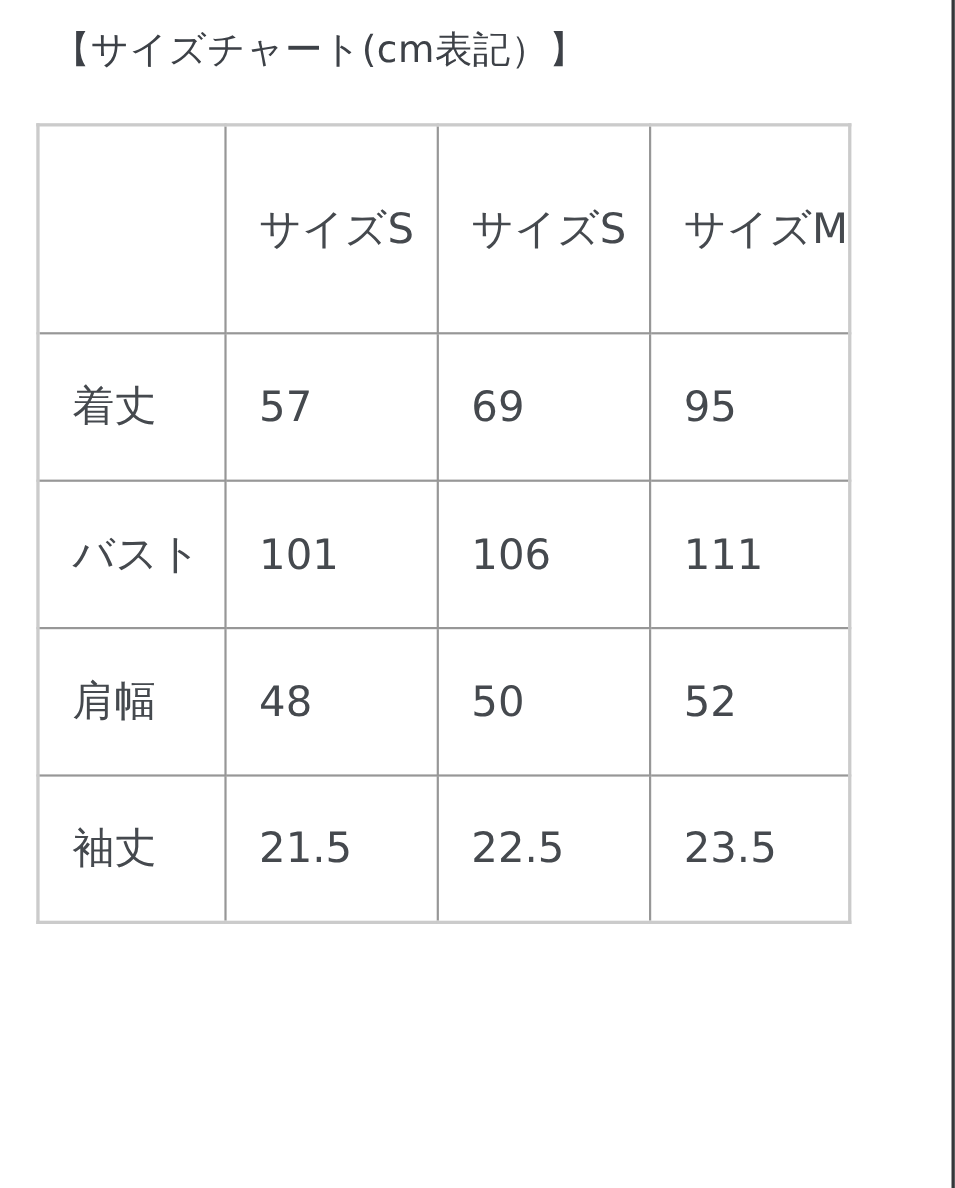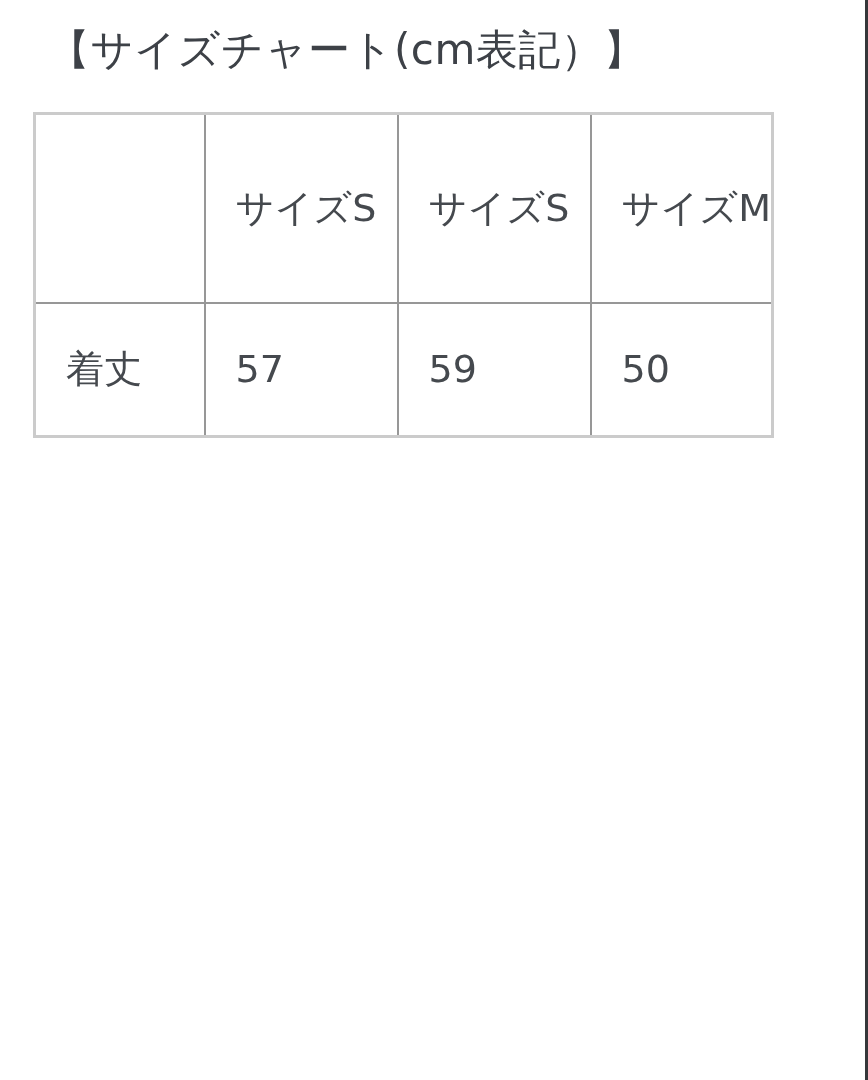--- a/index.html
+++ b/index.html
@@ -12,21 +12,21 @@
     height: 1080px;
     position: relative;
     overflow: hidden;
     font-family: "DejaVu Sans", sans-serif;
     color: #45494e;
   }
   .page-title {
     position: absolute;
     left: 48px;
     top: 22px;
-    font-size: 42px;
+    font-size: 34px;
     font-weight: 500;
     color: #3d4147;
     letter-spacing: 0.5px;
     white-space: nowrap;
   }
   table.size-chart {
     position: absolute;
     left: 33px;
     top: 112px;
     border-collapse: collapse;
@@ -78,19 +78,37 @@
       <th></th>
       <th>サイズS</th>
       <th>サイズS</th>
       <th>サイズM</th>
     </tr>
   </thead>
   <tbody>
     <tr class="data-row">
       <td>着丈</td>
       <td>57</td>
-      <td>59</td>
+      <td>69</td>
+      <td>95</td>
+    </tr>
+    <tr class="data-row">
+      <td>バスト</td>
+      <td>101</td>
+      <td>106</td>
+      <td>111</td>
+    </tr>
+    <tr class="data-row">
+      <td>肩幅</td>
+      <td>48</td>
       <td>50</td>
+      <td>52</td>
+    </tr>
+    <tr class="data-row">
+      <td>袖丈</td>
+      <td>21.5</td>
+      <td>22.5</td>
+      <td>23.5</td>
     </tr>
   </tbody>
 </table>
 
 <div class="right-edge-line"></div>
 
 </body></html>

